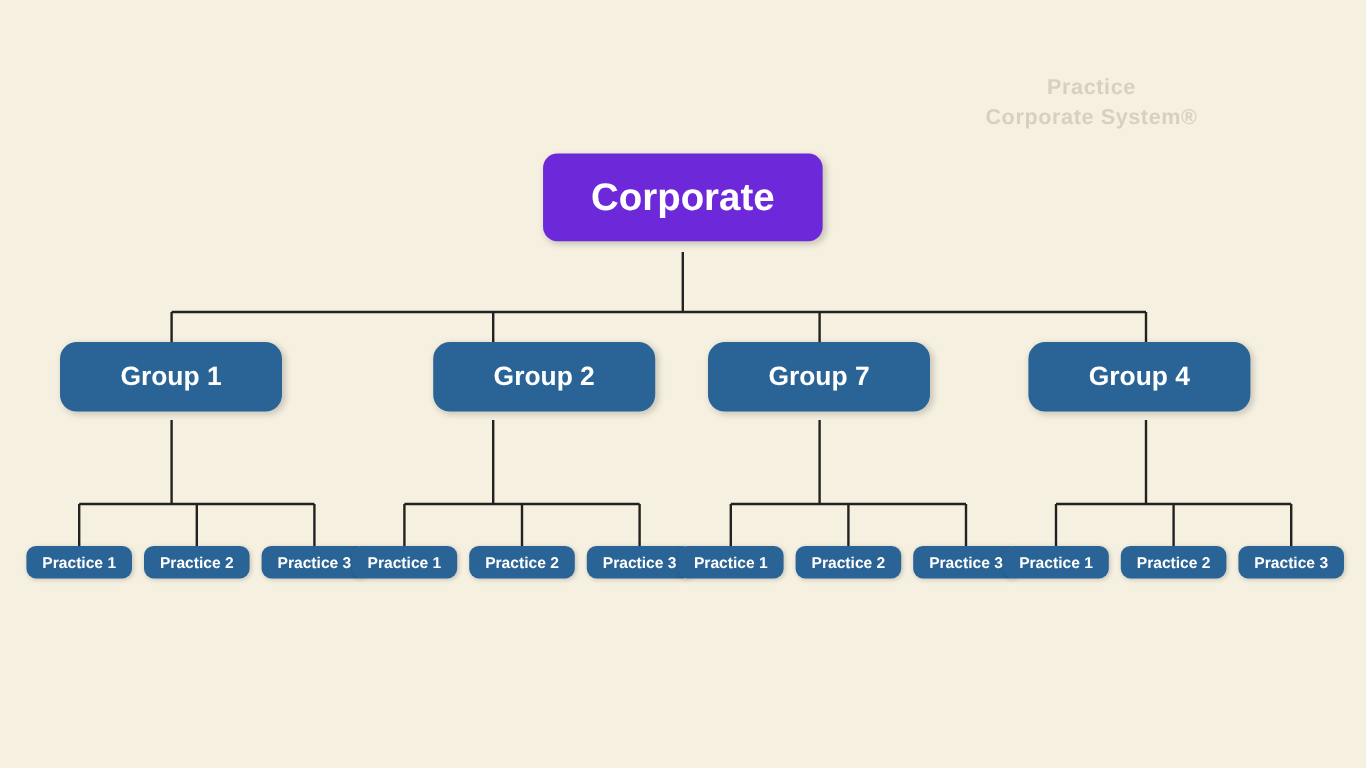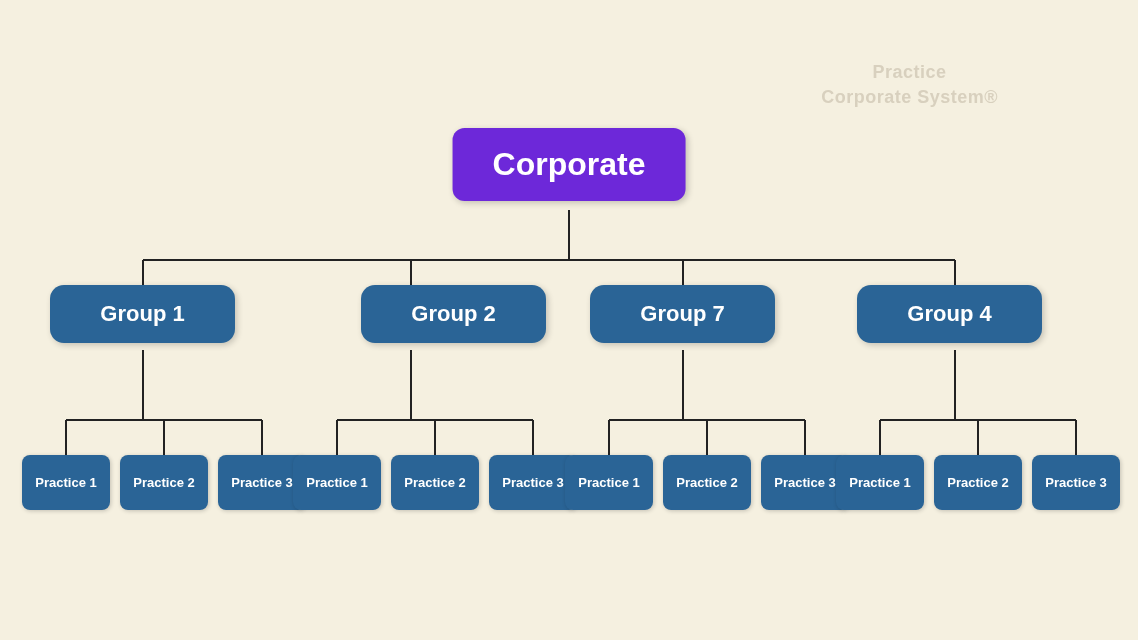--- a/index.html
+++ b/index.html
@@ -62,21 +62,21 @@
       text-align: center;
       min-width: 185px;
       box-shadow: 2px 2px 6px rgba(0,0,0,0.2);
     }
 
     .practice-node {
       position: absolute;
       background-color: #2a6496;
       color: white;
       border-radius: 8px;
-      padding: 20px 8px;
+      padding: 6px 8px;
       font-size: 13px;
       font-weight: 700;
       text-align: center;
       width: 88px;
       box-shadow: 1px 1px 4px rgba(0,0,0,0.2);
     }
 
     
     .group1 { top: 285px; left: 50px; }
     .group2 { top: 285px; left: 318px; margin-left: 43px; }

